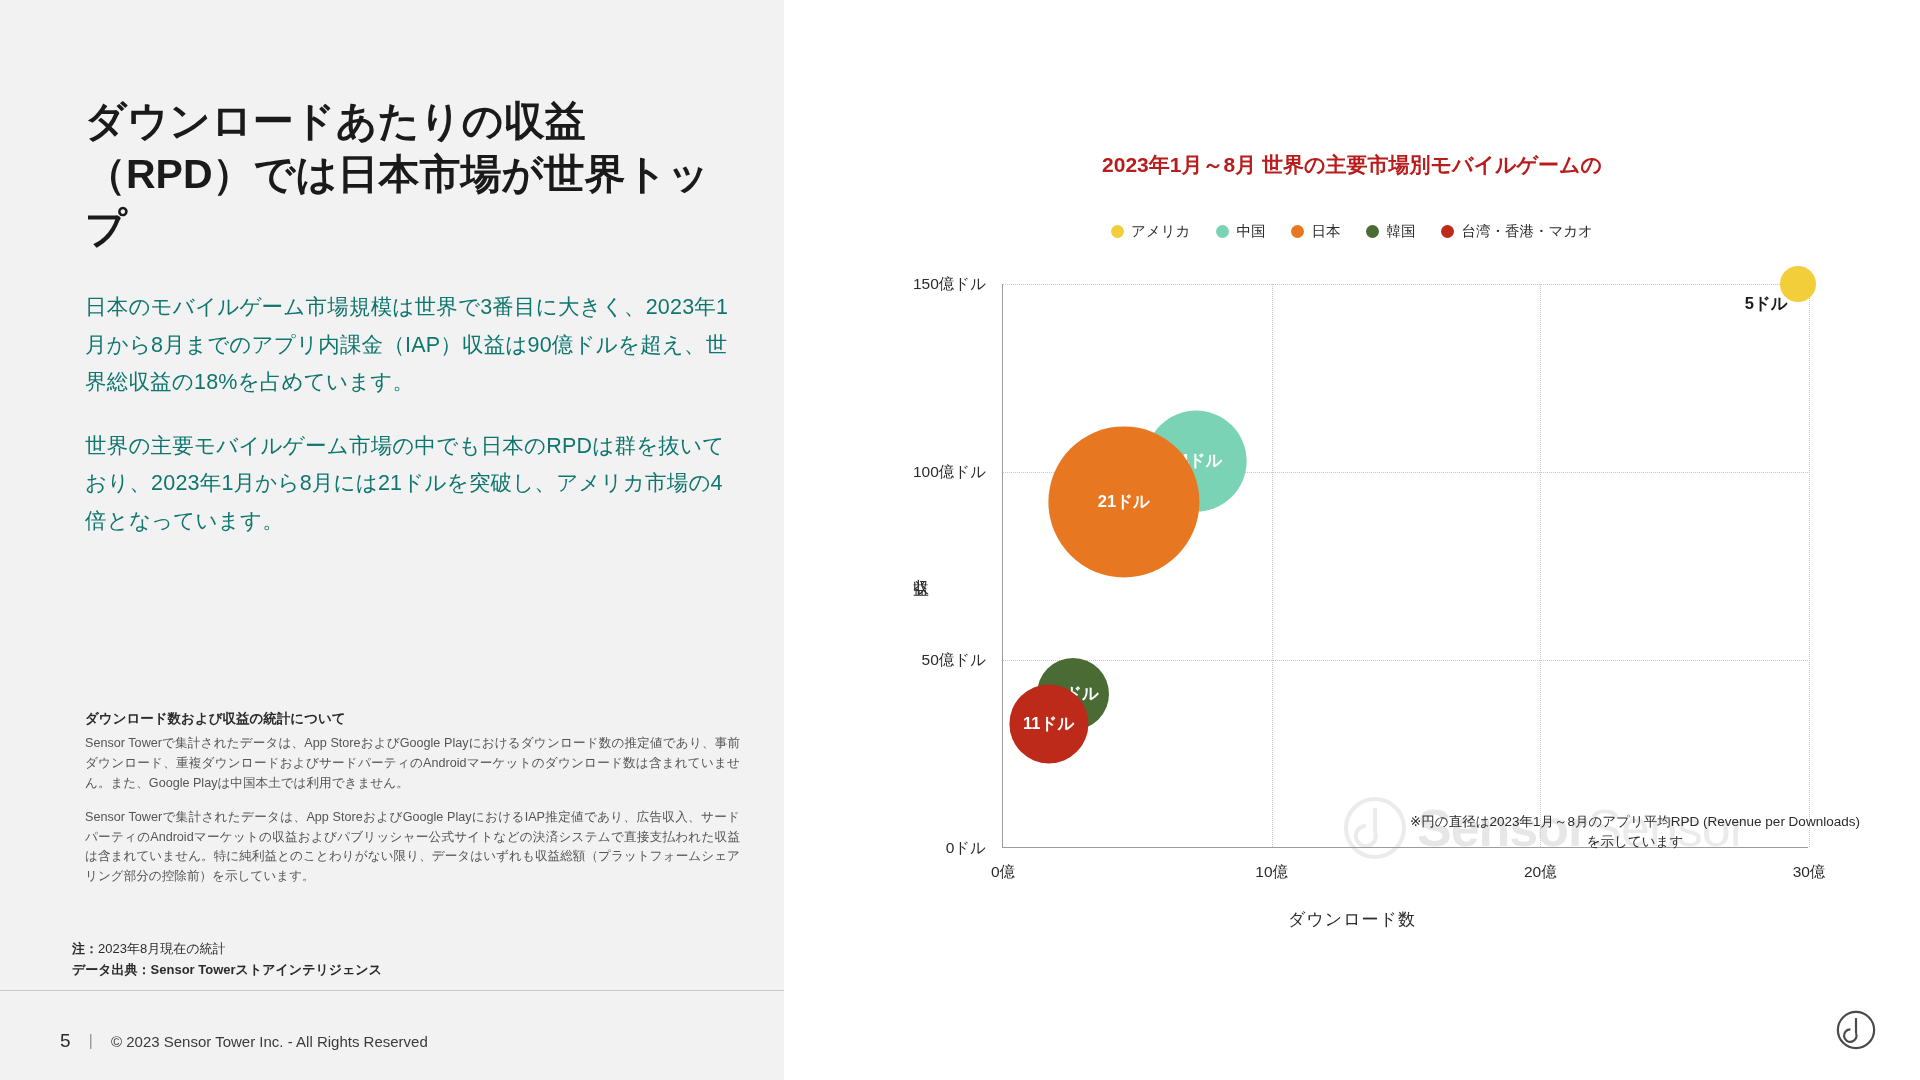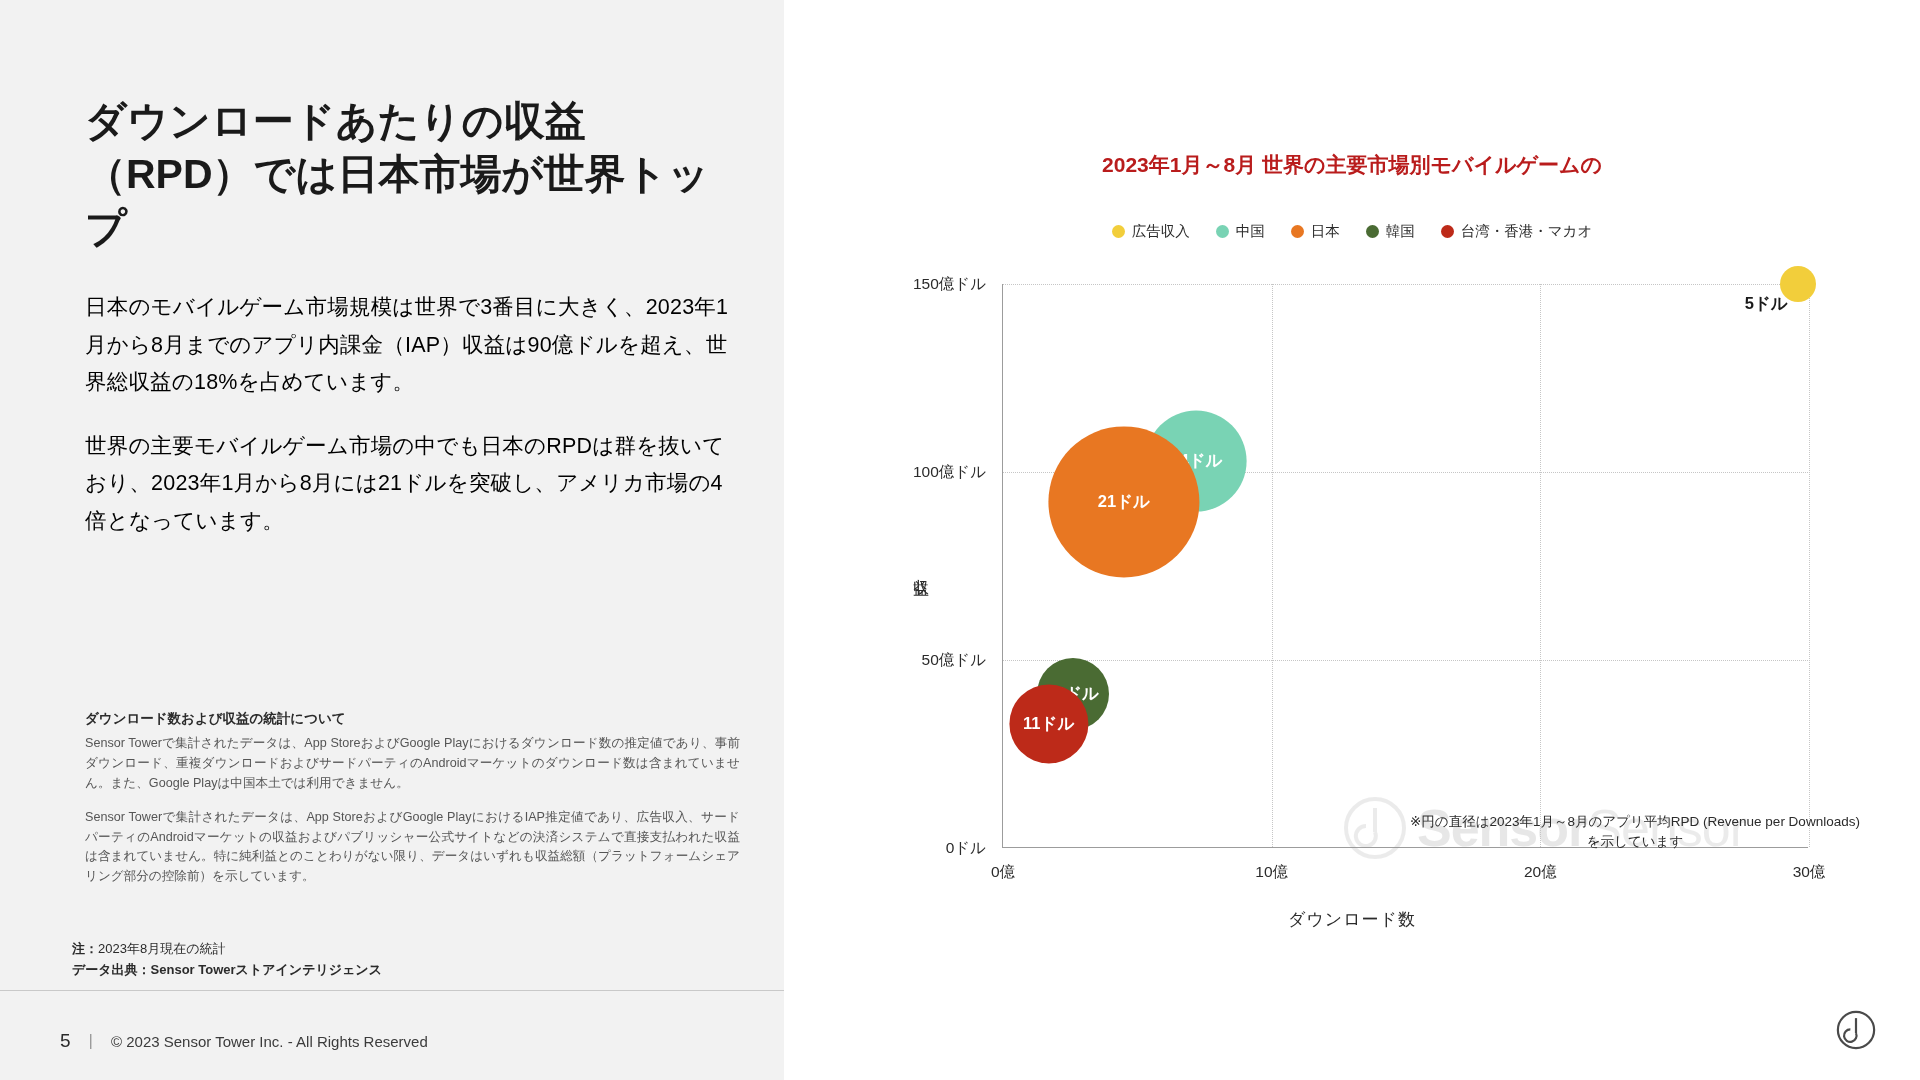--- a/index.html
+++ b/index.html
@@ -36,21 +36,21 @@
     line-height: 1.30;
     font-weight: bold;
     color: #1a1a1a;
     letter-spacing: 0px;
     margin: 0 0 34px 0;
     text-indent: 0;
   }
   .body-para {
     font-size: 21.5px;
     line-height: 1.75;
-    color: #000000;
+    color: #0f766e;
     margin: 0 0 26px 0;
     letter-spacing: 0.2px;
   }
   #notes-block {
     position: absolute;
     left: 85px;
     top: 710px;
     width: 655px;
   }
   .note-head {
@@ -297,21 +297,21 @@
 
   <div id="right-panel">
 
     <div id="chart-title">
       <div>2023年1月～8月 世界の主要市場別モバイルゲームの</div>
     </div>
 
     <div id="legend">
         <div class="legend-item">
           <span class="legend-dot" style="background: rgb(242, 206, 59);"></span>
-          <span>広告収入</span>
+          <span>アメリカ</span>
         </div>
         <div class="legend-item">
           <span class="legend-dot" style="background: rgb(121, 211, 180);"></span>
           <span>中国</span>
         </div>
         <div class="legend-item">
           <span class="legend-dot" style="background: rgb(232, 119, 34);"></span>
           <span>日本</span>
         </div>
         <div class="legend-item">

